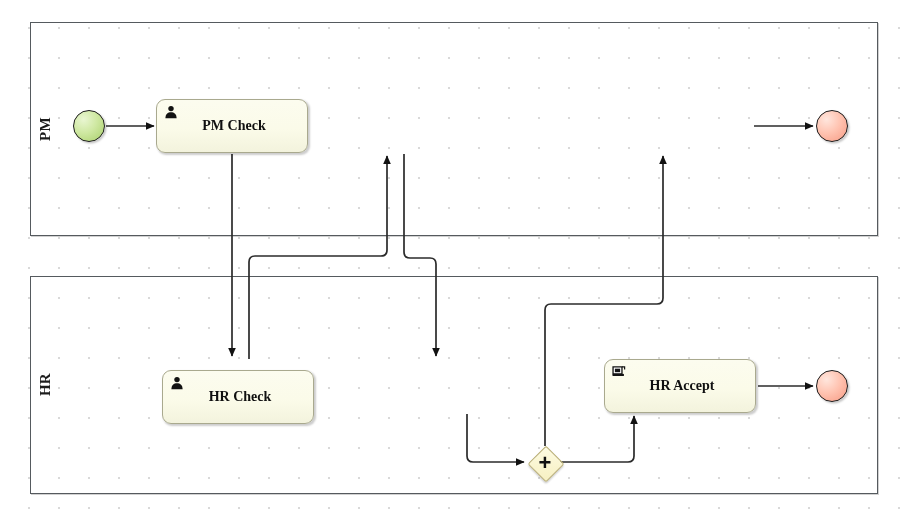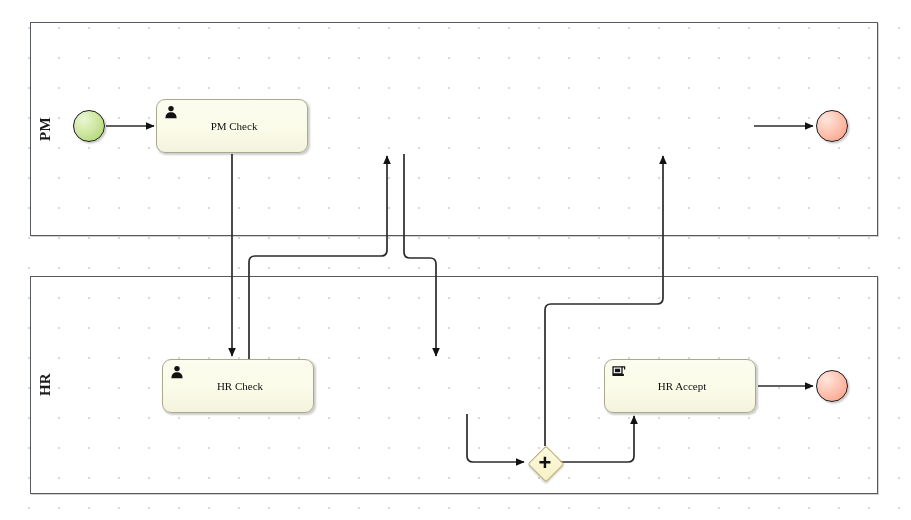--- a/index.html
+++ b/index.html
@@ -46,22 +46,22 @@
     position:absolute;
     box-sizing:border-box;
     width:152px;height:54px;
     border:1.1px solid #a9a98e;
     border-radius:9px;
     background:linear-gradient(180deg,#fcfcef 0%,#fbfbe9 55%,#f3f3dd 100%);
     box-shadow:1.5px 1.5px 2px rgba(0,0,0,.20);
     display:flex;align-items:center;justify-content:center;
   }
   .task .t-label{
-    font-size:11px;
-    font-weight:normal;
+    font-size:14px;
+    font-weight:bold;
     color:#101010;
     font-family:"Liberation Serif", serif;
     text-align:right;
     padding:0 6px 0 10px;
     line-height:1;
   }
   .task .t-icon{
     position:absolute;left:7px;top:5px;
     width:14px;height:14px;
   }
@@ -147,21 +147,21 @@
       <svg width="14" height="14" viewBox="0 0 16 16">
         <circle cx="8" cy="4.1" r="3.1" fill="#121212"></circle>
         <path d="M1.6 15.2 C1.6 10.3 4.4 8.2 8 8.2 C11.6 8.2 14.4 10.3 14.4 15.2 Z" fill="#121212"></path>
       </svg>
     </span>
     <span class="t-label">PM Check</span>
   </div>
 
 
 
-  <div class="task" id="task-hr-check" style="left: 162px; top: 359px;">
+  <div class="task" id="task-hr-check" style="left: 162px; top: 370px;">
     <span class="t-icon">
       <svg width="14" height="14" viewBox="0 0 16 16">
         <circle cx="8" cy="4.1" r="3.1" fill="#121212"></circle>
         <path d="M1.6 15.2 C1.6 10.3 4.4 8.2 8 8.2 C11.6 8.2 14.4 10.3 14.4 15.2 Z" fill="#121212"></path>
       </svg>
     </span>
     <span class="t-label">HR Check</span>
   </div>
 
 

